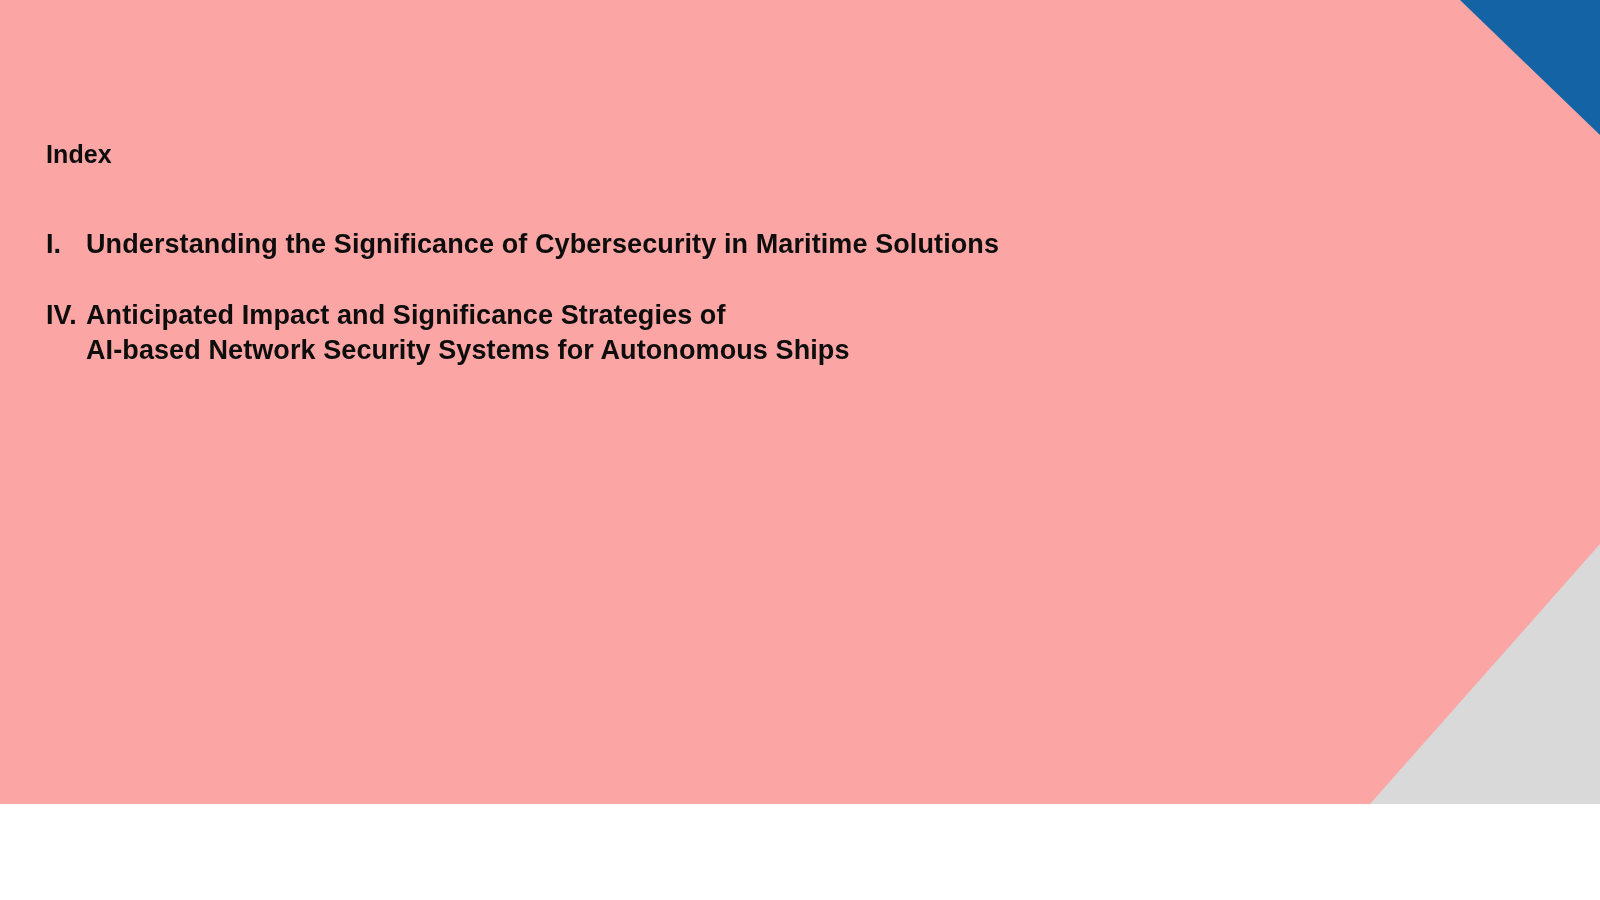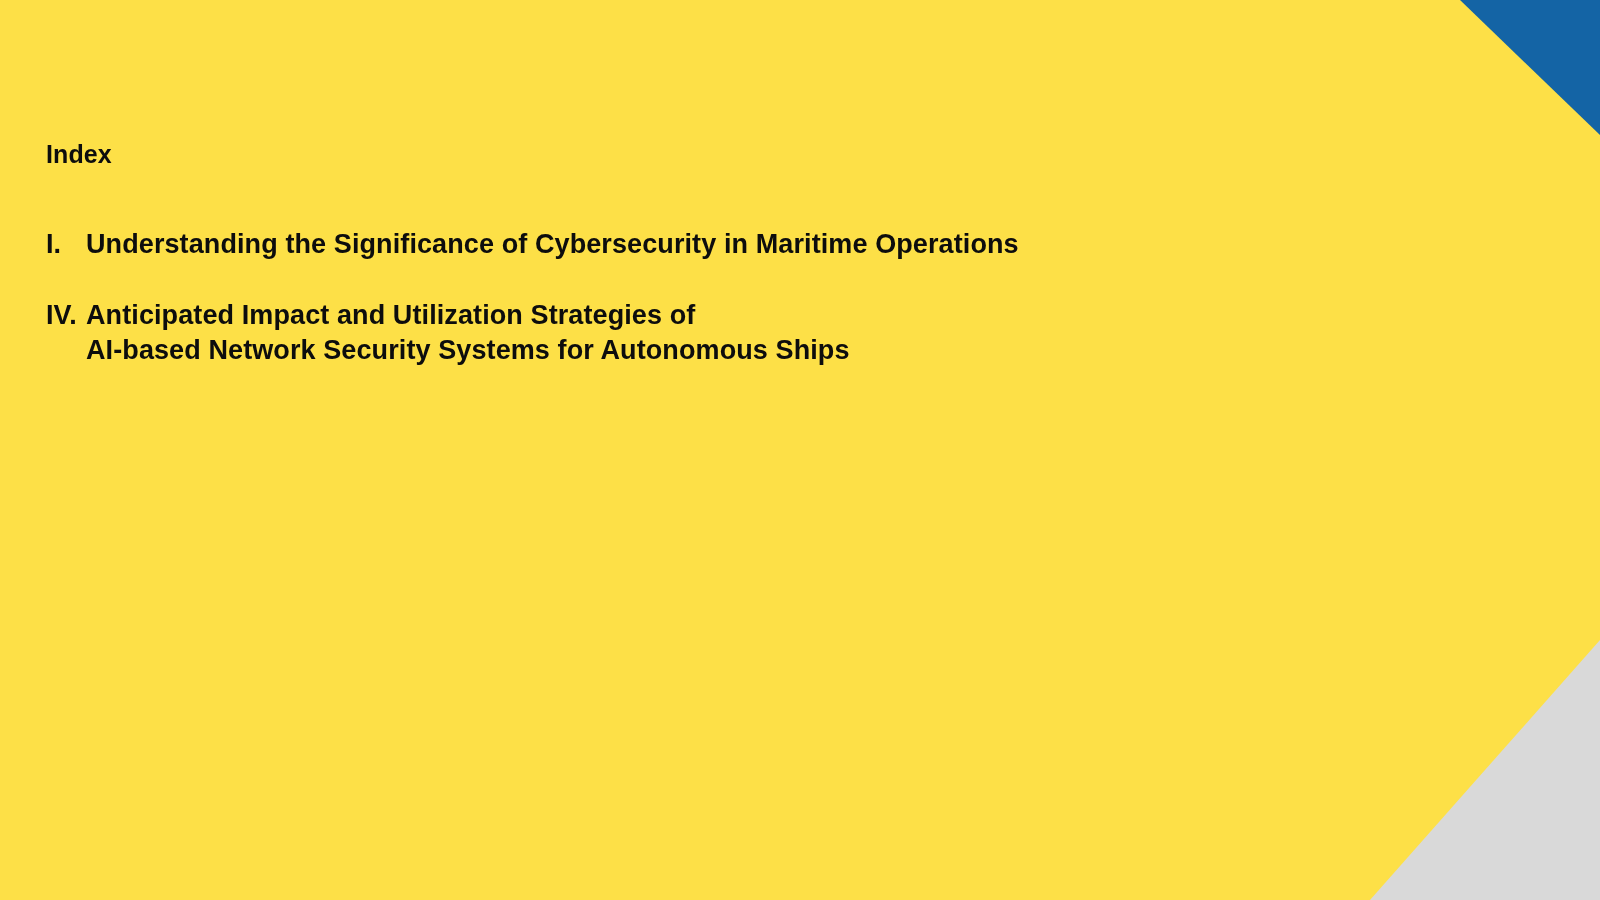--- a/index.html
+++ b/index.html
@@ -9,22 +9,22 @@
   body {
     width: 1600px;
     height: 900px;
     background: #ffffff;
     font-family: "Liberation Sans", sans-serif;
     overflow: hidden;
   }
   .slide {
     position: relative;
     width: 1600px;
-    height: 900px;
-    background: #fde047;
+    height: 804px;
+    background: #fca5a5;
     overflow: hidden;
   }
   
   .deco-top-right {
     position: absolute;
     top: 0;
     right: 0;
     width: 240px;
     height: 135px;
     pointer-events: none;
@@ -93,26 +93,26 @@
   </svg>
 
   <div class="content">
 
     <h1 class="index-title">Index</h1>
 
     <ul class="toc">
 
       <li class="toc-item">
         <span class="toc-num">I.</span>
-        <span class="toc-text">Understanding the Significance of Cybersecurity in Maritime Operations</span>
+        <span class="toc-text">Understanding the Significance of Cybersecurity in Maritime Solutions</span>
       </li>
 
 
 
       <li class="toc-item">
         <span class="toc-num">IV.</span>
-        <span class="toc-text">Anticipated Impact and Utilization Strategies of
+        <span class="toc-text">Anticipated Impact and Significance Strategies of
 AI-based Network Security Systems for Autonomous Ships</span>
       </li>
 
     </ul>
   </div>
 </div>
 
 </body></html>

